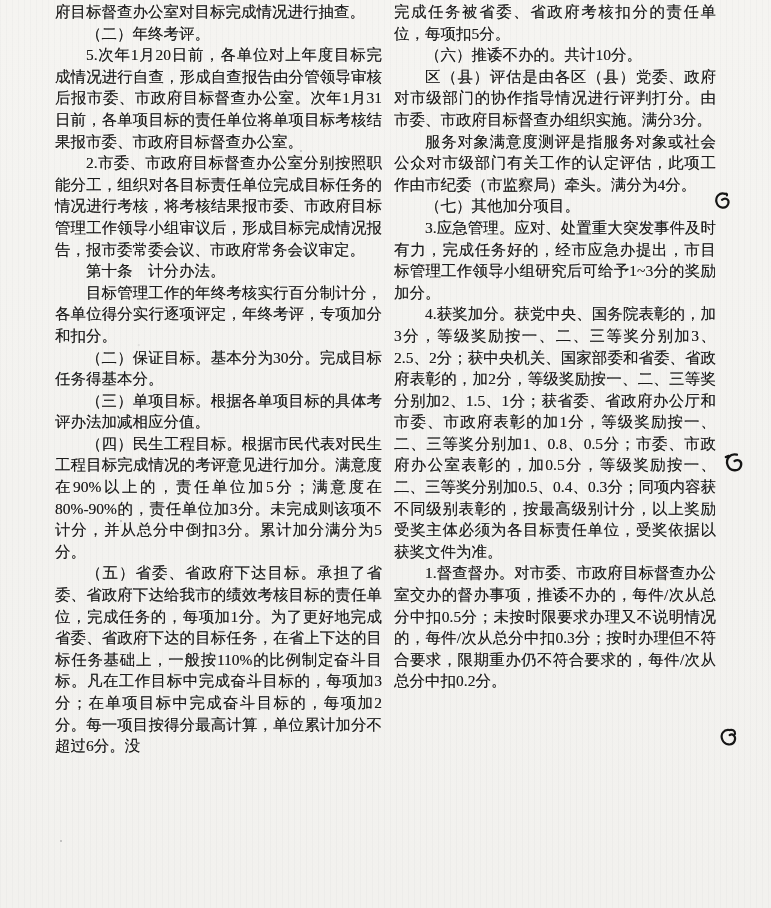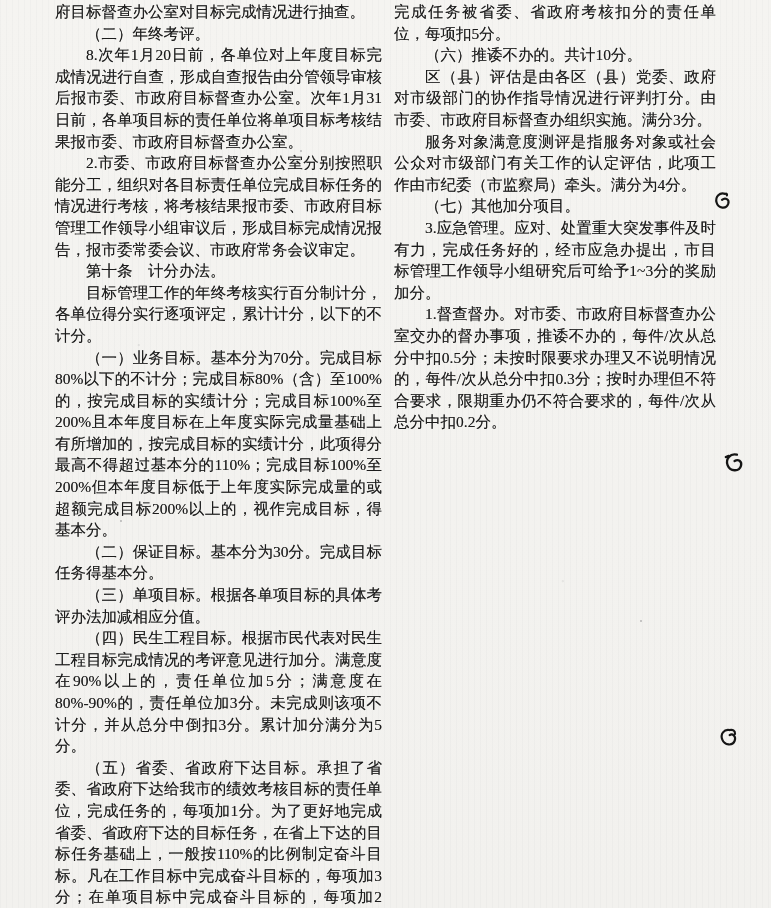--- a/index.html
+++ b/index.html
@@ -42,38 +42,38 @@
   .speck { position: absolute; background: rgba(70,70,75,0.35); border-radius: 50%; }
 </style>
 </head>
 <body>
 
 <div class="page">
 
   <div class="column left">
     <p class="para">府目标督查办公室对目标完成情况进行抽查。</p>
     <p class="para indent">（二）年终考评。</p>
-    <p class="para indent">8.次年1月20日前，各单位对上年度目标完成情况进行自查，形成自查报告由分管领导审核后报市委、市政府目标督查办公室。次年1月31日前，各单项目标的责任单位将单项目标考核结果报市委、市政府目标督查办公室。</p>
+    <p class="para indent">5.次年1月20日前，各单位对上年度目标完成情况进行自查，形成自查报告由分管领导审核后报市委、市政府目标督查办公室。次年1月31日前，各单项目标的责任单位将单项目标考核结果报市委、市政府目标督查办公室。</p>
     <p class="para indent">2.市委、市政府目标督查办公室分别按照职能分工，组织对各目标责任单位完成目标任务的情况进行考核，将考核结果报市委、市政府目标管理工作领导小组审议后，形成目标完成情况报告，报市委常委会议、市政府常务会议审定。</p>
     <p class="para indent"><span class="bold">第十条</span><span>　计分办法。</span></p>
-    <p class="para indent">目标管理工作的年终考核实行百分制计分，各单位得分实行逐项评定，累计计分，以下的不计分。</p>
-    <p class="para indent">（一）业务目标。基本分为70分。完成目标80%以下的不计分；完成目标80%（含）至100%的，按完成目标的实绩计分；完成目标100%至200%且本年度目标在上年度实际完成量基础上有所增加的，按完成目标的实绩计分，此项得分最高不得超过基本分的110%；完成目标100%至200%但本年度目标低于上年度实际完成量的或超额完成目标200%以上的，视作完成目标，得基本分。</p>
+    <p class="para indent">目标管理工作的年终考核实行百分制计分，各单位得分实行逐项评定，年终考评，专项加分和扣分。</p>
     <p class="para indent">（二）保证目标。基本分为30分。完成目标任务得基本分。</p>
     <p class="para indent">（三）单项目标。根据各单项目标的具体考评办法加减相应分值。</p>
     <p class="para indent">（四）民生工程目标。根据市民代表对民生工程目标完成情况的考评意见进行加分。满意度在90%以上的，责任单位加5分；满意度在80%-90%的，责任单位加3分。未完成则该项不计分，并从总分中倒扣3分。累计加分满分为5分。</p>
     <p class="para indent">（五）省委、省政府下达目标。承担了省委、省政府下达给我市的绩效考核目标的责任单位，完成任务的，每项加1分。为了更好地完成省委、省政府下达的目标任务，在省上下达的目标任务基础上，一般按110%的比例制定奋斗目标。凡在工作目标中完成奋斗目标的，每项加3分；在单项目标中完成奋斗目标的，每项加2分。每一项目按得分最高计算，单位累计加分不超过6分。没</p>
   </div>
 
   <div class="column right">
     <p class="para">完成任务被省委、省政府考核扣分的责任单位，每项扣5分。</p>
     <p class="para indent">（六）推诿不办的。共计10分。</p>
     <p class="para indent">区（县）评估是由各区（县）党委、政府对市级部门的协作指导情况进行评判打分。由市委、市政府目标督查办组织实施。满分3分。</p>
     <p class="para indent">服务对象满意度测评是指服务对象或社会公众对市级部门有关工作的认定评估，此项工作由市纪委（市监察局）牵头。满分为4分。</p>
     <p class="para indent">（七）其他加分项目。</p>
     <p class="para indent">3.应急管理。应对、处置重大突发事件及时有力，完成任务好的，经市应急办提出，市目标管理工作领导小组研究后可给予1~3分的奖励加分。</p>
+    <p class="para indent">4.获奖加分。获党中央、国务院表彰的，加3分，等级奖励按一、二、三等奖分别加3、2.5、2分；获中央机关、国家部委和省委、省政府表彰的，加2分，等级奖励按一、二、三等奖分别加2、1.5、1分；获省委、省政府办公厅和市委、市政府表彰的加1分，等级奖励按一、二、三等奖分别加1、0.8、0.5分；市委、市政府办公室表彰的，加0.5分，等级奖励按一、二、三等奖分别加0.5、0.4、0.3分；同项内容获不同级别表彰的，按最高级别计分，以上奖励受奖主体必须为各目标责任单位，受奖依据以获奖文件为准。</p>
     <p class="para indent">1.督查督办。对市委、市政府目标督查办公室交办的督办事项，推诿不办的，每件/次从总分中扣0.5分；未按时限要求办理又不说明情况的，每件/次从总分中扣0.3分；按时办理但不符合要求，限期重办仍不符合要求的，每件/次从总分中扣0.2分。</p>
   </div>
 
   <span class="ink-mark" style="left:709px; top:188px;">
     <svg width="26" height="28" viewBox="0 0 24 24">
       <path d="M15 4.5 C10 2.5, 5.5 7, 7 12.5 C8.5 18, 16 19, 17.8 13.5 C19 9.5, 15 7.5, 12 10 M15 4.5 C16 4, 17 4.5, 16.5 6" fill="none" stroke="#151515" stroke-width="2" stroke-linecap="round"></path>
     </svg>
   </span>
   <span class="ink-mark" style="left:720px; top:450px;">
     <svg width="28" height="28" viewBox="0 0 24 24">

